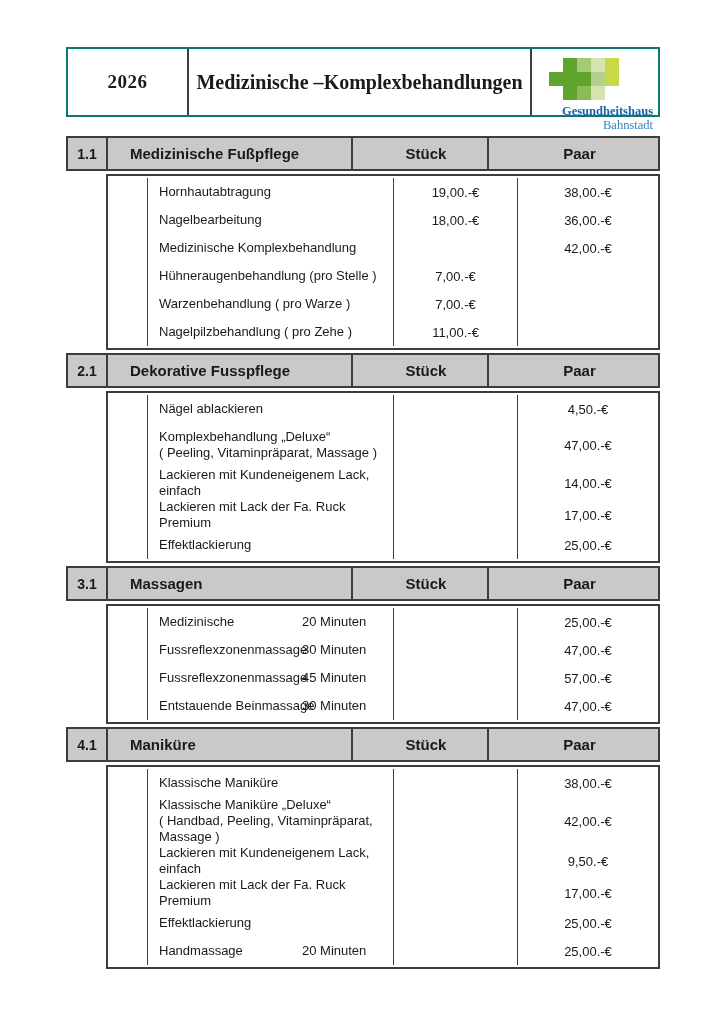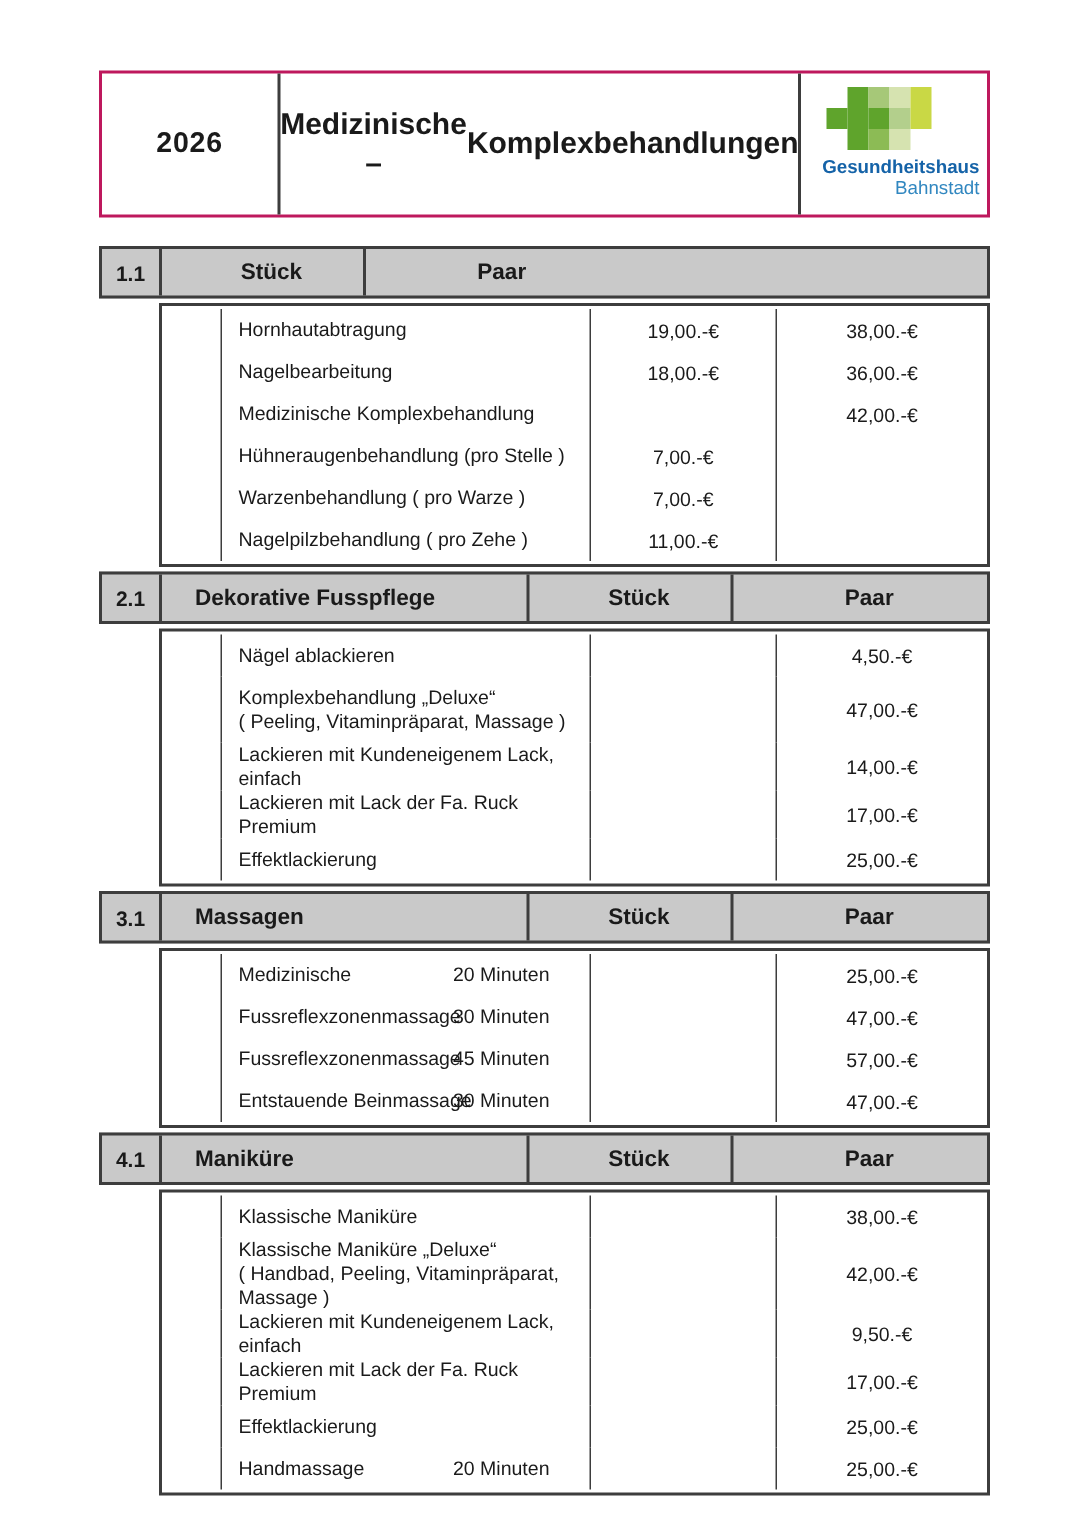--- a/index.html
+++ b/index.html
@@ -16,24 +16,25 @@
   .content {
     position: absolute;
     left: 66px;
     top: 47px;
     width: 594px;
   }
 
   
   .title-box {
     display: flex;
-    border: 2px solid #be185d;
-    height: 98px;
+    border: 2px solid #0f766e;
+    height: 70px;
     margin-bottom: 19px;
     align-items: stretch;
+    font-family: Liberation Serif, serif;
   }
   .tb-year {
     width: 121px;
     border-right: 2px solid #3d3d3d;
     display: flex; align-items: center; justify-content: center;
     font-weight: bold; font-size: 19px; letter-spacing: 0.5px;
   }
   .tb-title {
     flex: 1;
     border-right: 2px solid #3d3d3d;
@@ -157,20 +158,21 @@
           <div class="logo-line1">Gesundheitshaus</div>
           <div class="logo-line2">Bahnstadt</div>
         </div>
       </div>
     </div>
 
     <div id="sections">
   <section>
     <div class="sec-head">
       <div class="sh-num">1.1</div>
+      <div class="sh-title">Medizinische Fußpflege</div>
       <div class="sh-stueck">Stück</div>
       <div class="sh-paar">Paar</div>
     </div>
     <div class="sec-body">
   <div class="row">
     <div class="r-num"></div>
     <div class="r-desc">
       <div class="d1">Hornhautabtragung</div>
 
     </div>

